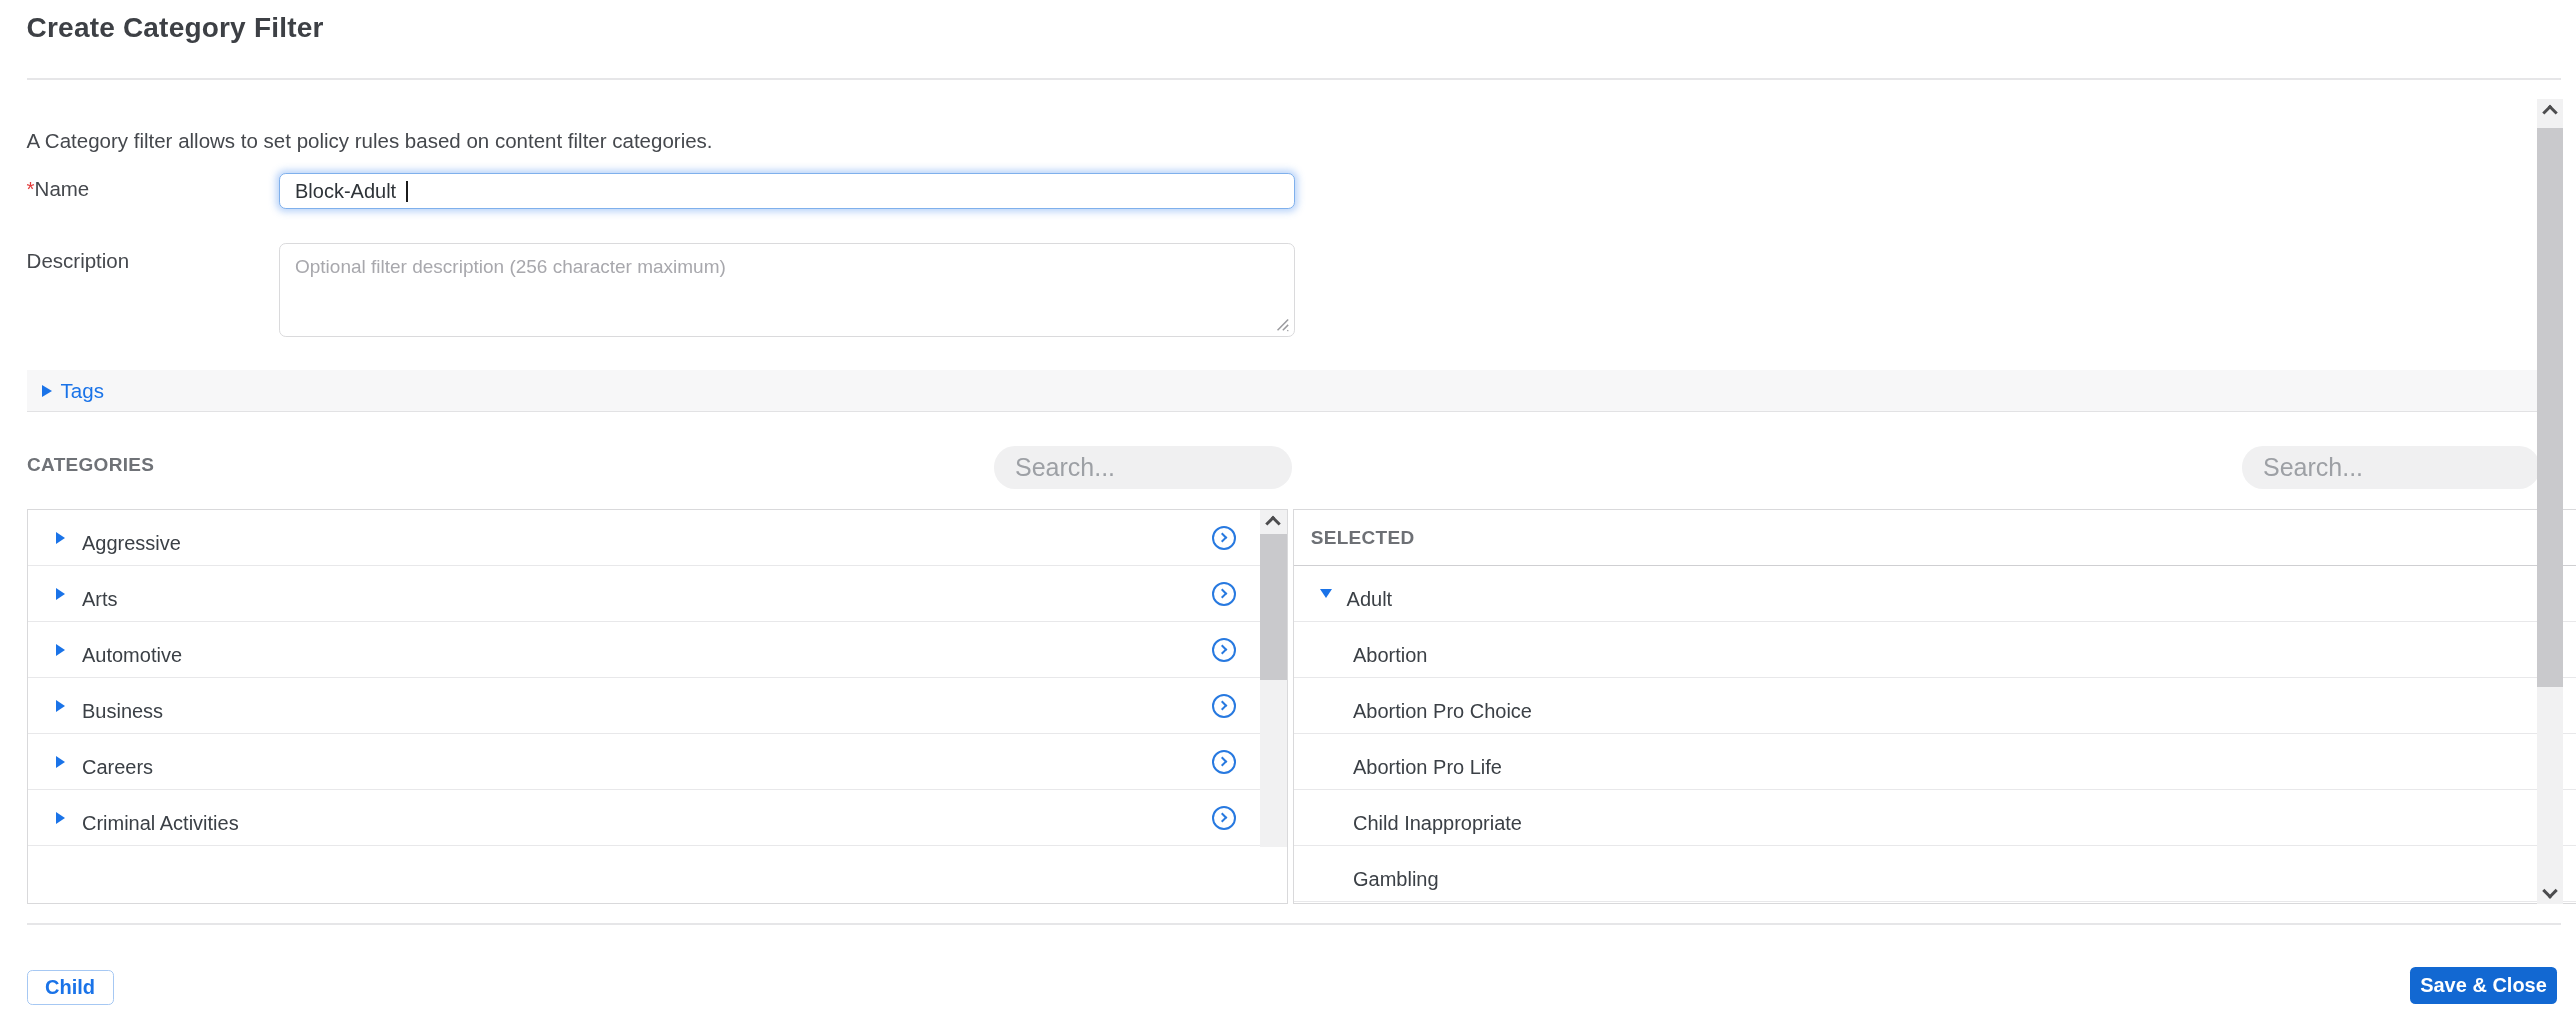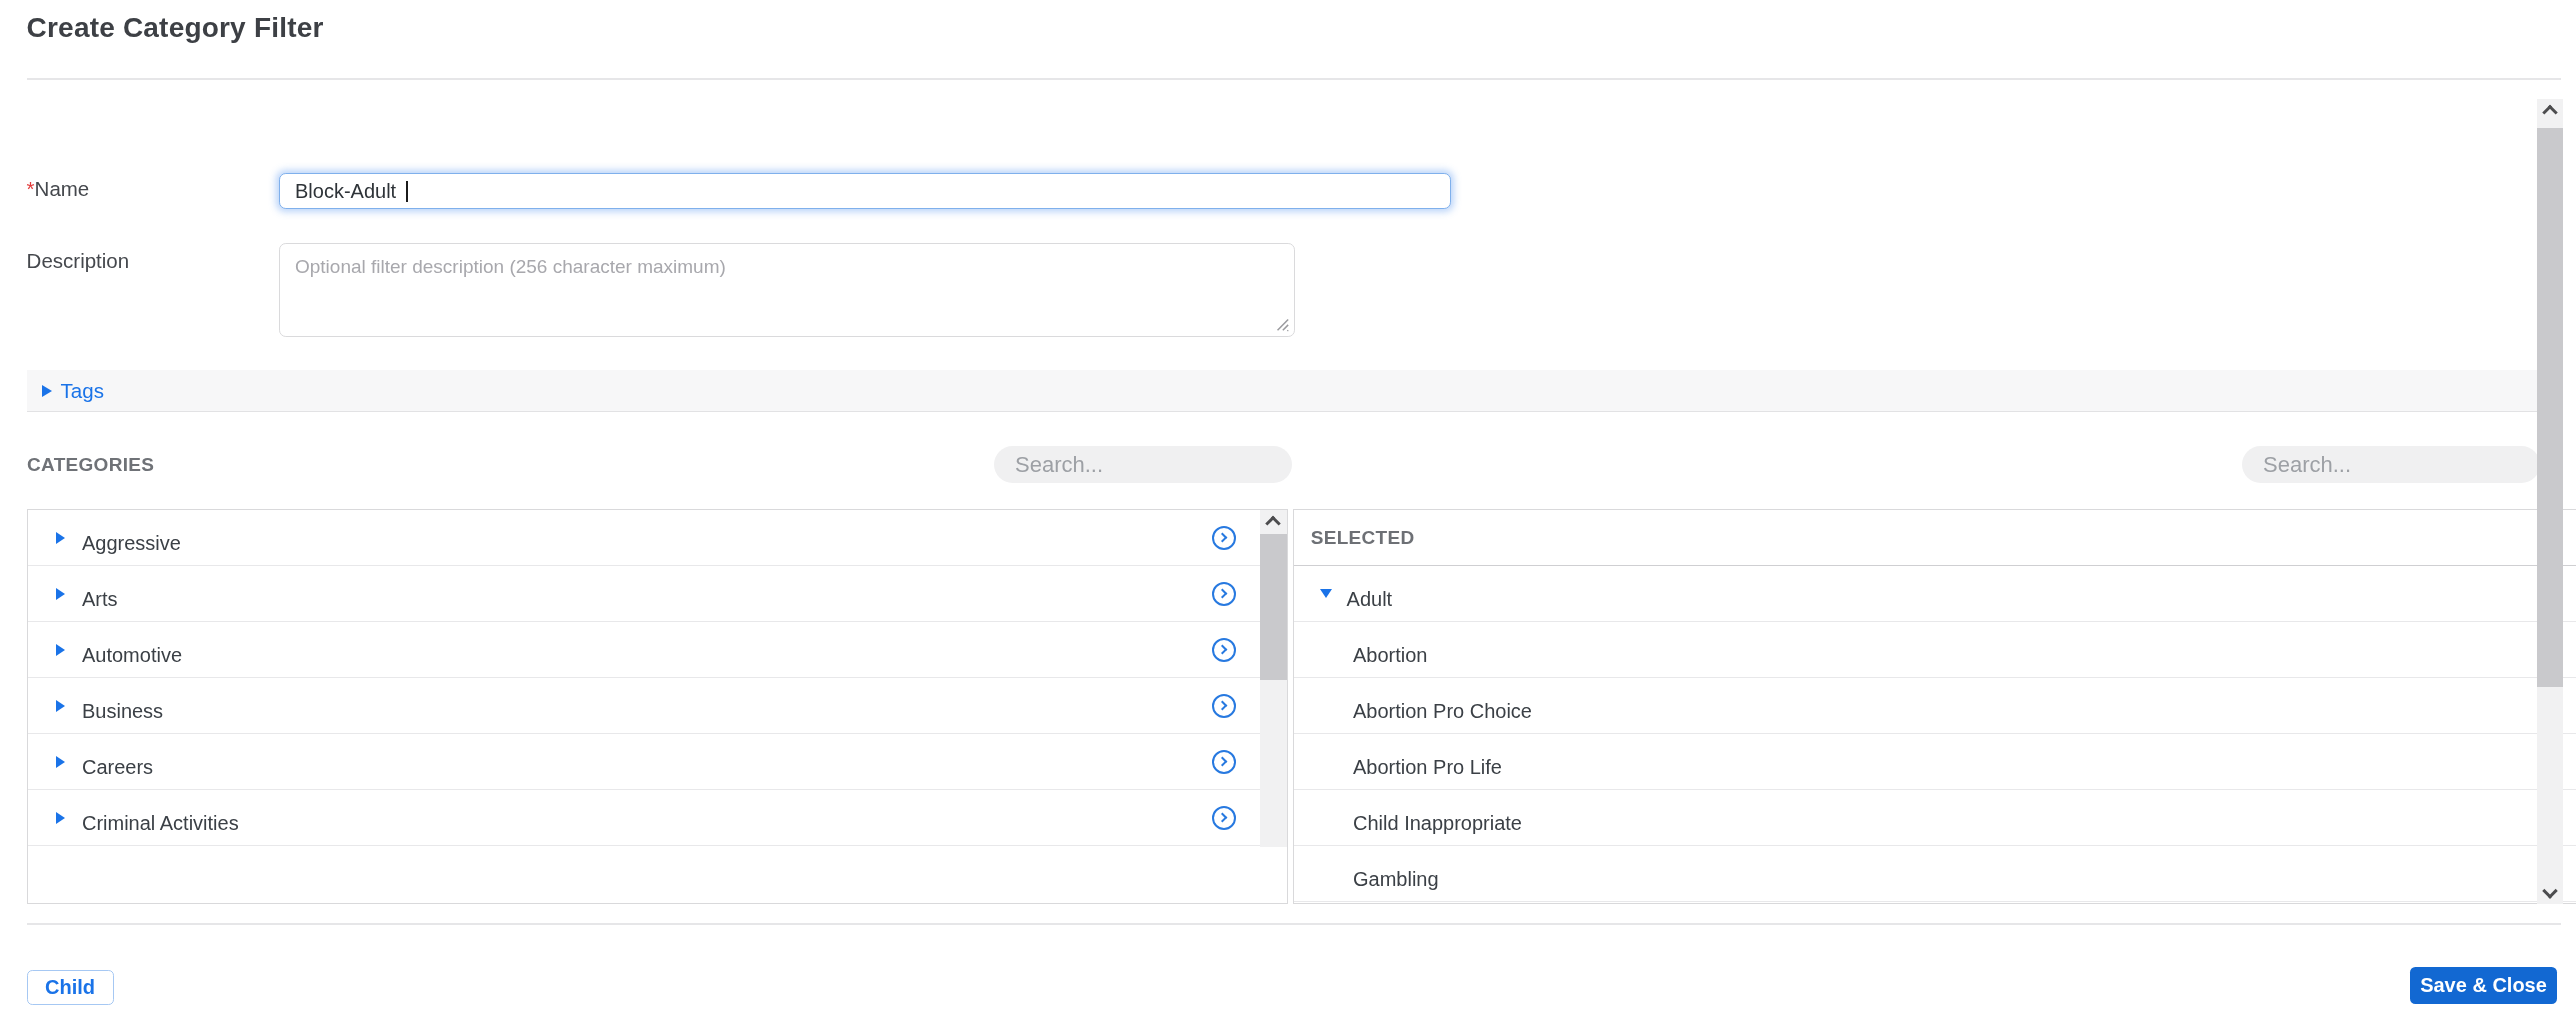--- a/index.html
+++ b/index.html
@@ -10,41 +10,41 @@
   .title { position:absolute; left:26.6px; top:12px; font-size:28px; font-weight:600; color:#3d4045; letter-spacing:0.2px; }
   .hr { position:absolute; left:26.6px; height:1.5px; background:#e6e6e8; }
   .hr.top { top:78px; width:2534px; }
   .hr.footer { top:923px; width:2534px; }
 
   .intro { position:absolute; left:26.6px; top:129px; font-size:20.5px; color:#45484d; }
 
   .form-label { position:absolute; left:26.6px; font-size:20.5px; color:#45484d; }
   .req { color:#e23b3b; }
 
-  .name-wrap { position:absolute; left:279px; top:173px; width:1172px; height:36px; }
+  .name-wrap { position:absolute; left:279px; top:173px; width:1016px; height:36px; }
   .name-input { width:100%; height:100%; border:1.5px solid #7fb0ec; border-radius:6.8px;
     box-shadow:0 0 7.6px 2.3px rgba(80,145,240,.38); padding:0 15px; font-size:20px; color:#2e3338;
     font-family:"Liberation Sans", sans-serif; outline:none; background:#fff; }
   .text-caret { position:absolute; left:127px; top:7.6px; width:2.3px; height:21px; background:#1b1b1b; }
 
   .desc-area { position:absolute; left:279px; top:243px; width:1016px; height:94px; }
   .desc-input { width:100%; height:100%; border:1.5px solid #dadadc; border-radius:6.8px; resize:none;
     padding:12px 15px; font-size:19px; color:#2e3338; font-family:"Liberation Sans", sans-serif; outline:none; }
   .desc-input::placeholder { color:#a8a8ad; }
   .name-input::placeholder { color:#a8a8ad; }
   .resize-grip { position:absolute; right:5.3px; bottom:5.3px; width:16.7px; height:16.7px; pointer-events:auto; }
 
   .tags-bar { position:absolute; left:26.6px; top:370px; width:2523px; height:42px; background:#f7f7f8;
     border-bottom:1.5px solid #e2e2e4; display:flex; align-items:center; padding-left:15px; }
   .tags-link { display:flex; align-items:center; gap:9px; color:#1a73e8; font-size:20.5px; cursor:pointer; }
   .tri-right-sm { width:0; height:0; border-left:10px solid #1a73e8; border-top:6.8px solid transparent; border-bottom:6.8px solid transparent; }
 
   .cat-heading { position:absolute; left:27px; top:454px; font-size:19px; color:#6f7277; letter-spacing:0.3px; font-weight:600; }
-  .search-pill { position:absolute; top:446px; height:37px; width:298px; background:#f0f0f1; border:none;
-    border-radius:21px; padding:0 21px; font-size:22px; color:#3a3e43; font-family:"Liberation Sans", sans-serif; outline:none; }
+  .search-pill { position:absolute; top:446px; height:43px; width:298px; background:#f0f0f1; border:none;
+    border-radius:21px; padding:0 21px; font-size:25px; color:#3a3e43; font-family:"Liberation Sans", sans-serif; outline:none; }
   .search-pill::placeholder { color:#9da0a5; }
   .search-1 { left:994px; }
   .search-2 { left:2242px; }
 
   .panel { position:absolute; top:509px; height:395px; background:#fff; border:0.8px solid #d9d9db; }
   .panel-available { left:26.6px; width:1261px; }
   .panel-selected { left:1293px; width:1498px; }
   .panel-header { height:56px; border-bottom:1.5px solid #cfcfd2; display:flex; align-items:center; padding-left:16.7px; position:relative; }
   .panel-title { font-size:19px; color:#6d7075; letter-spacing:0.3px; font-weight:600; }
   .hdr-vdiv { position:absolute; top:13.7px; width:1.5px; height:29px; background:#dcdcde; }
@@ -85,20 +85,21 @@
   .btn-save { left:2410px; top:967px; width:147px; height:37px; background:#1268d2; border:none; color:#fff; }
 </style>
 </head>
 <body>
 
 <div class="page">
 
   <div class="title">Create Category Filter</div>
   <div class="hr top"></div>
 
+  <div class="intro">A Category filter allows to set policy rules based on content filter categories.</div>
 
   <div class="form-label" style="top:177px;"><span class="req">*</span><span>Name</span></div>
   <div class="name-wrap">
     <input class="name-input" type="text" value="Block-Adult" style="">
     <div class="text-caret"></div>
   </div>
 
   <div class="form-label" style="top:249px;">Description</div>
   <div class="desc-area">
     <textarea class="desc-input" placeholder="Optional filter description (256 character maximum)" style=""></textarea>

